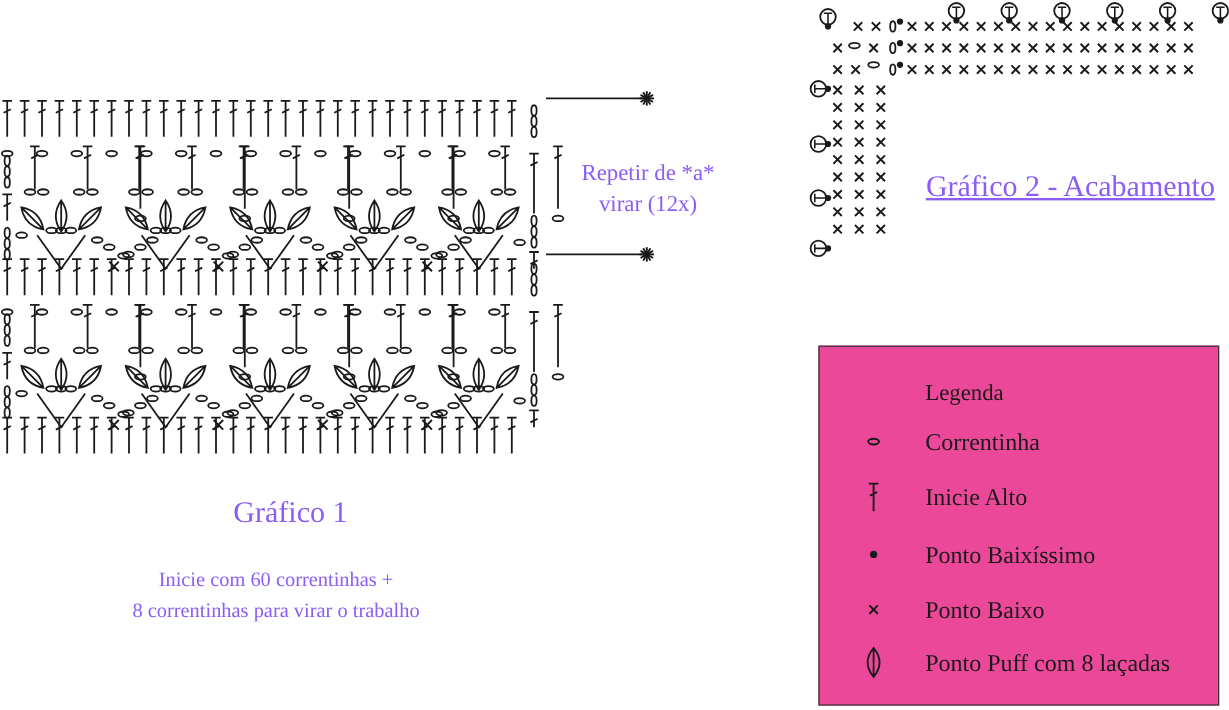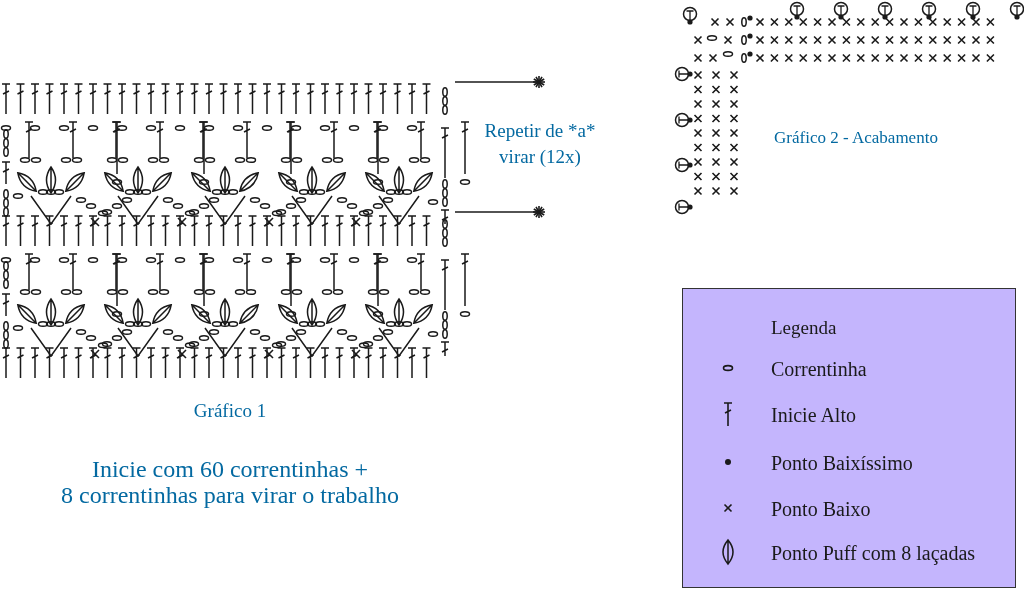--- a/index.html
+++ b/index.html
@@ -1,26 +1,26 @@
 <!DOCTYPE html>
 <html><head>
 <meta charset="utf-8">
 <style>
   html, body { margin: 0; padding: 0; background: #ffffff; }
   body { width: 1024px; height: 592px; position: relative; overflow: hidden;
          font-family: "Liberation Serif", serif; color: #1a1a1a; }
   #chart1 { position: absolute; left: 0; top: 70px; }
   #chart2 { position: absolute; left: 670px; top: 0; }
-  .txt { position: absolute; text-align: center; font-family: "Liberation Serif", serif; color: #0369a1; }
-  #g1-title { left: 100px; top: 400px; width: 260px; font-size: 19px; }
-  #g1-note { left: 20px; top: 456px; width: 420px; font-size: 24px; line-height: 26px; }
+  .txt { position: absolute; text-align: center; font-family: "Liberation Serif", serif; color: #8b5cf6; margin-top: 14px; }
+  #g1-title { left: 112px; top: 400px; width: 260px; font-size: 25px; }
+  #g1-note { left: 20px; top: 456px; width: 420px; font-size: 17px; line-height: 26px; }
   #repeat-note { left: 450px; top: 118px; width: 180px; font-size: 19px; line-height: 26px; }
-  #g2-title { left: 724px; top: 128px; width: 264px; font-size: 17px; }
+  #g2-title { left: 760px; top: 128px; width: 264px; font-size: 25px; text-decoration: underline; }
   #legend { position: absolute; left: 682px; top: 288px; width: 334px; height: 300px;
-            border: 1.5px solid #333; box-sizing: border-box; background: #c4b5fd; }
+            border: 1.5px solid #333; box-sizing: border-box; background: #ec4899; }
   #legend-title { position: absolute; left: 88px; top: 28px; font-size: 19px; }
   .leg-row { position: absolute; left: 0; width: 100%; height: 30px; }
   .leg-sym { position: absolute; left: 28px; top: 0; width: 34px; height: 30px; }
   .leg-label { position: absolute; left: 88px; top: 5px; font-size: 20px; white-space: nowrap; }
 </style>
 </head>
 <body>
 
 <svg id="chart1" width="600" height="310" viewBox="0 0 600 310">
     <path d="M2 14 H10 M6 14 V44 M3 24 L9 21" fill="none" stroke="#1a1a1a" stroke-width="1.5"></path>

